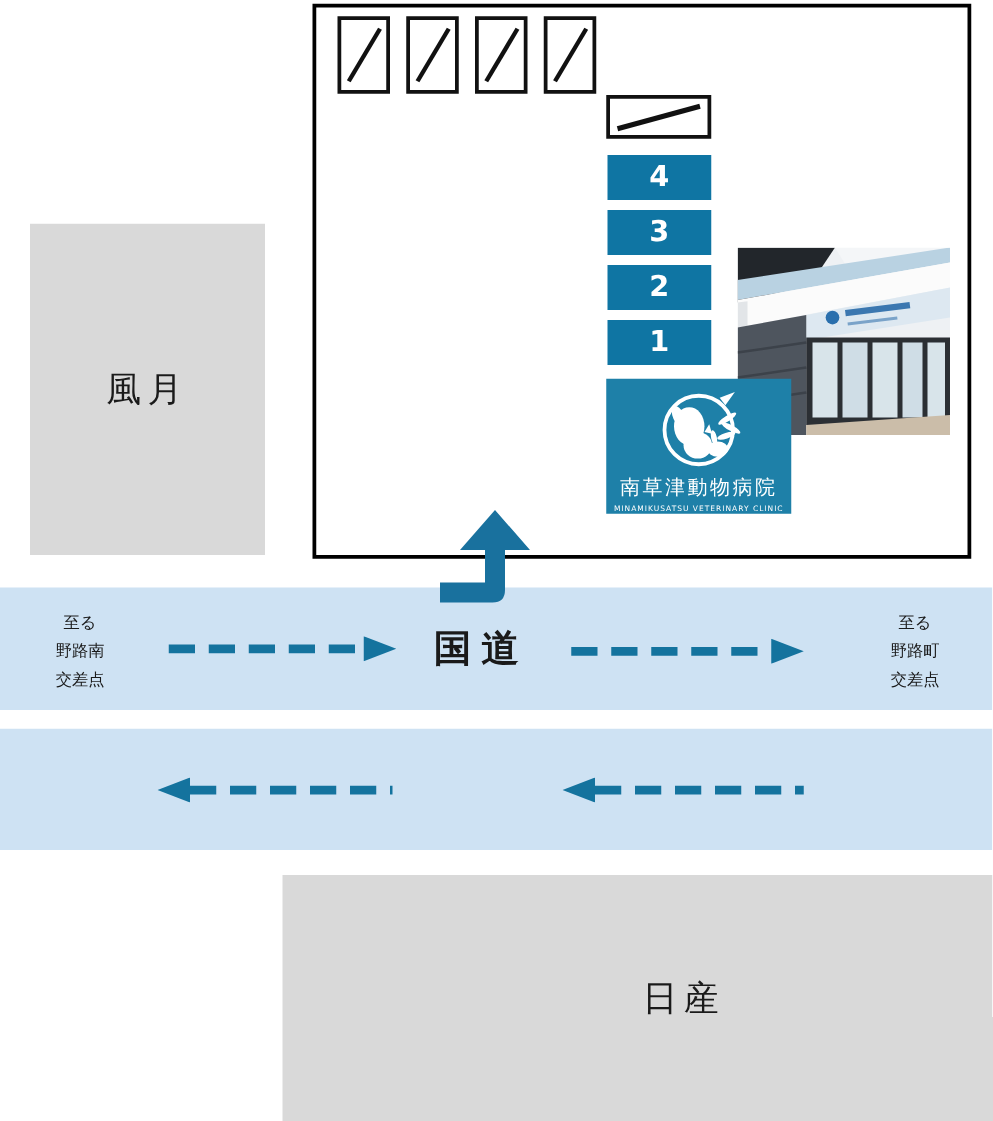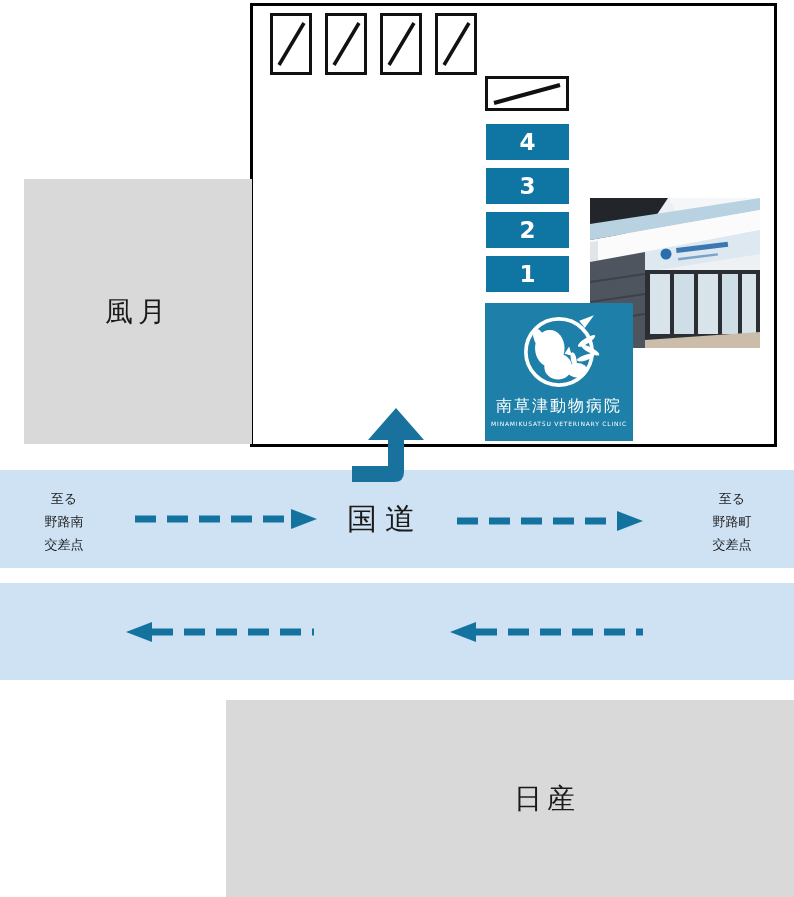--- a/index.html
+++ b/index.html
@@ -17,44 +17,44 @@
 
   .floor-box{position:absolute;left:486px;width:83px;height:36px;background:#0F75A3;
     color:#fff;display:flex;align-items:center;justify-content:center;
     font-size:23px;font-weight:bold;}
 
   
   .photo{position:absolute;left:590px;top:198px;width:170px;height:150px;overflow:hidden;}
   .photo svg{display:block;width:100%;height:100%;}
 
   
-  .logo{position:absolute;left:485px;top:303px;width:148px;height:138px;background:#1E80A8;
+  .logo{position:absolute;left:485px;top:303px;width:148px;height:108px;background:#1E80A8;
     z-index:6;display:flex;flex-direction:column;align-items:center;}
   .logo .emblem{width:92px;height:86px;margin-top:6px;}
   .logo .jp{color:#fff;font-size:16px;letter-spacing:2px;white-space:nowrap;margin-top:1px;}
   .logo .en{color:#fff;font-size:6px;letter-spacing:0.8px;white-space:nowrap;margin-top:3px;}
 
   
   .landmark{position:absolute;background:#D9D9D9;display:flex;align-items:center;justify-content:center;
     color:#1a1a1a;font-size:28px;letter-spacing:5px;}
-  .landmark.fugetsu{left:24px;top:179px;width:228px;height:265px;}
+  .landmark.fugetsu{left:24px;top:179px;width:188px;height:265px;}
   .landmark.nissan{left:226px;top:700px;width:642px;height:197px;}
 
   
   .road-band{position:absolute;left:0;width:794px;background:#CEE2F3;}
   .band-upper{top:470px;height:98px;}
   .band-lower{top:583px;height:97px;}
 
   .dest-label{position:absolute;width:84px;text-align:center;color:#1a1a1a;
     font-size:13px;line-height:23px;}
   .dest-label.west{left:22px;top:487px;}
   .dest-label.east{left:690px;top:487px;}
 
   .road-name{position:absolute;left:338px;top:499px;width:94px;text-align:center;
-    color:#1a1a1a;font-size:30px;letter-spacing:8px;white-space:nowrap;}
+    color:#1a1a1a;font-size:30px;letter-spacing:8px;white-space:nowrap;font-weight:bold;}
 
   .dash-arrow{position:absolute;height:20px;}
   .dash-arrow svg{display:block;width:100%;height:100%;}
   .arrow-e1{left:133px;top:509px;width:186px;}
   .arrow-e2{left:455px;top:511px;width:190px;}
   .arrow-w1{left:126px;top:622px;width:190px;}
   .arrow-w2{left:450px;top:622px;width:195px;}
 
   .turn-arrow{position:absolute;left:348px;top:404px;width:80px;height:80px;z-index:8;}
 </style>

